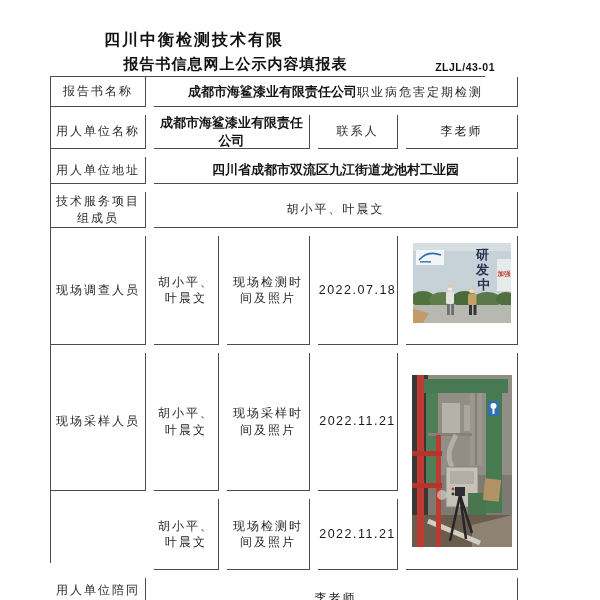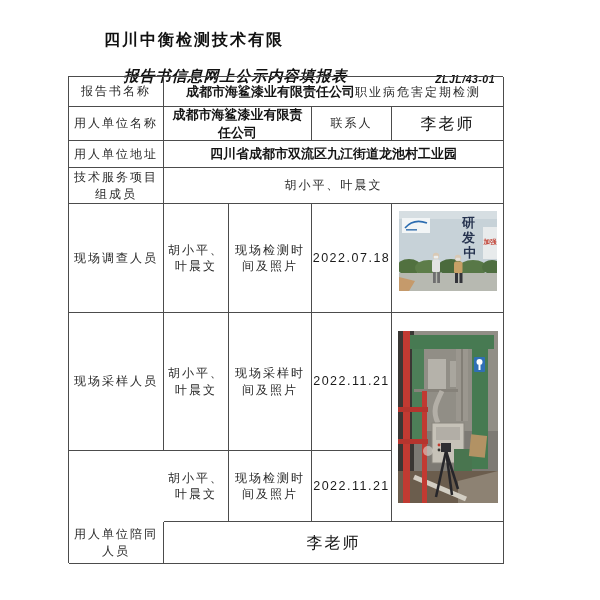--- a/index.html
+++ b/index.html
@@ -10,55 +10,56 @@
   }
   .page{position:absolute;inset:0;background:#fff;}
 
   
   .hdr{position:absolute;left:62px;top:30px;width:435px;}
   .hdr .t1{
     text-align:left;padding-left:42px;font-weight:bold;font-size:16px;
     letter-spacing:2px;font-family:"Liberation Sans","DejaVu Sans",sans-serif;
     color:#111;
   }
-  .hdr .t2row{position:relative;margin-top:16px;height:20px;font-style:italic;}
+  .hdr .t2row{position:relative;margin-top:4px;height:20px;}
   .hdr .t2{
     position:absolute;left:0;right:88px;text-align:center;font-weight:bold;
     font-size:15px;letter-spacing:1px;
     font-family:"Liberation Sans","DejaVu Sans",sans-serif;color:#111;
   }
   .hdr .code{
     position:absolute;right:2px;bottom:2px;font-weight:bold;font-size:10.5px;
     letter-spacing:.5px;font-family:"Liberation Sans","DejaVu Sans",sans-serif;
     color:#111;
   }
 
   
   .tbl{
-    position:absolute;left:68px;top:76px;width:435px;height:487px;
+    position:absolute;left:50px;top:76px;width:435px;height:487px;
     display:grid;
     grid-template-columns:95px 65px 83px 80px 112px;
     grid-template-rows:30px 34px 27px 36px 109px 138px 71px 42px;
     border-top:1px solid #4c4c4c;border-left:1px solid #4c4c4c;
     box-sizing:border-box;
+    gap:8px;
   }
   .cell{
     border-right:1px solid #4c4c4c;border-bottom:1px solid #4c4c4c;
     box-sizing:border-box;display:flex;align-items:center;justify-content:center;
     text-align:center;padding:1px 3px;line-height:1.35;font-size:12px;
     overflow:hidden;
   }
   .lbl{letter-spacing:2px;color:#2a2a2a;}
   .vbold{
     font-family:"Liberation Sans","DejaVu Sans",sans-serif;font-weight:bold;
     font-size:13px;letter-spacing:0;color:#141414;
   }
   .vserif{letter-spacing:2px;color:#2a2a2a;}
   .contact-name{
-    font-family:Liberation Serif, serif;font-size:16px;
+    font-family:Liberation Serif, serif;font-size:12px;
     letter-spacing:2px;color:#161616;
   }
   .date{
     font-family:"Liberation Sans","DejaVu Sans",sans-serif;font-size:12.5px;
     letter-spacing:1.5px;color:#1a1a1a;white-space:nowrap;
   }
   .rpt-line{white-space:nowrap;}
   .rpt-line .suffix{font-weight:normal;font-family:"Liberation Serif","DejaVu Serif",serif;font-size:12px;letter-spacing:2px;color:#2a2a2a;text-align:right;}
   .photo-cell{align-items:flex-start;padding-top:7px;}
   .photo-cell2{align-items:center;}

